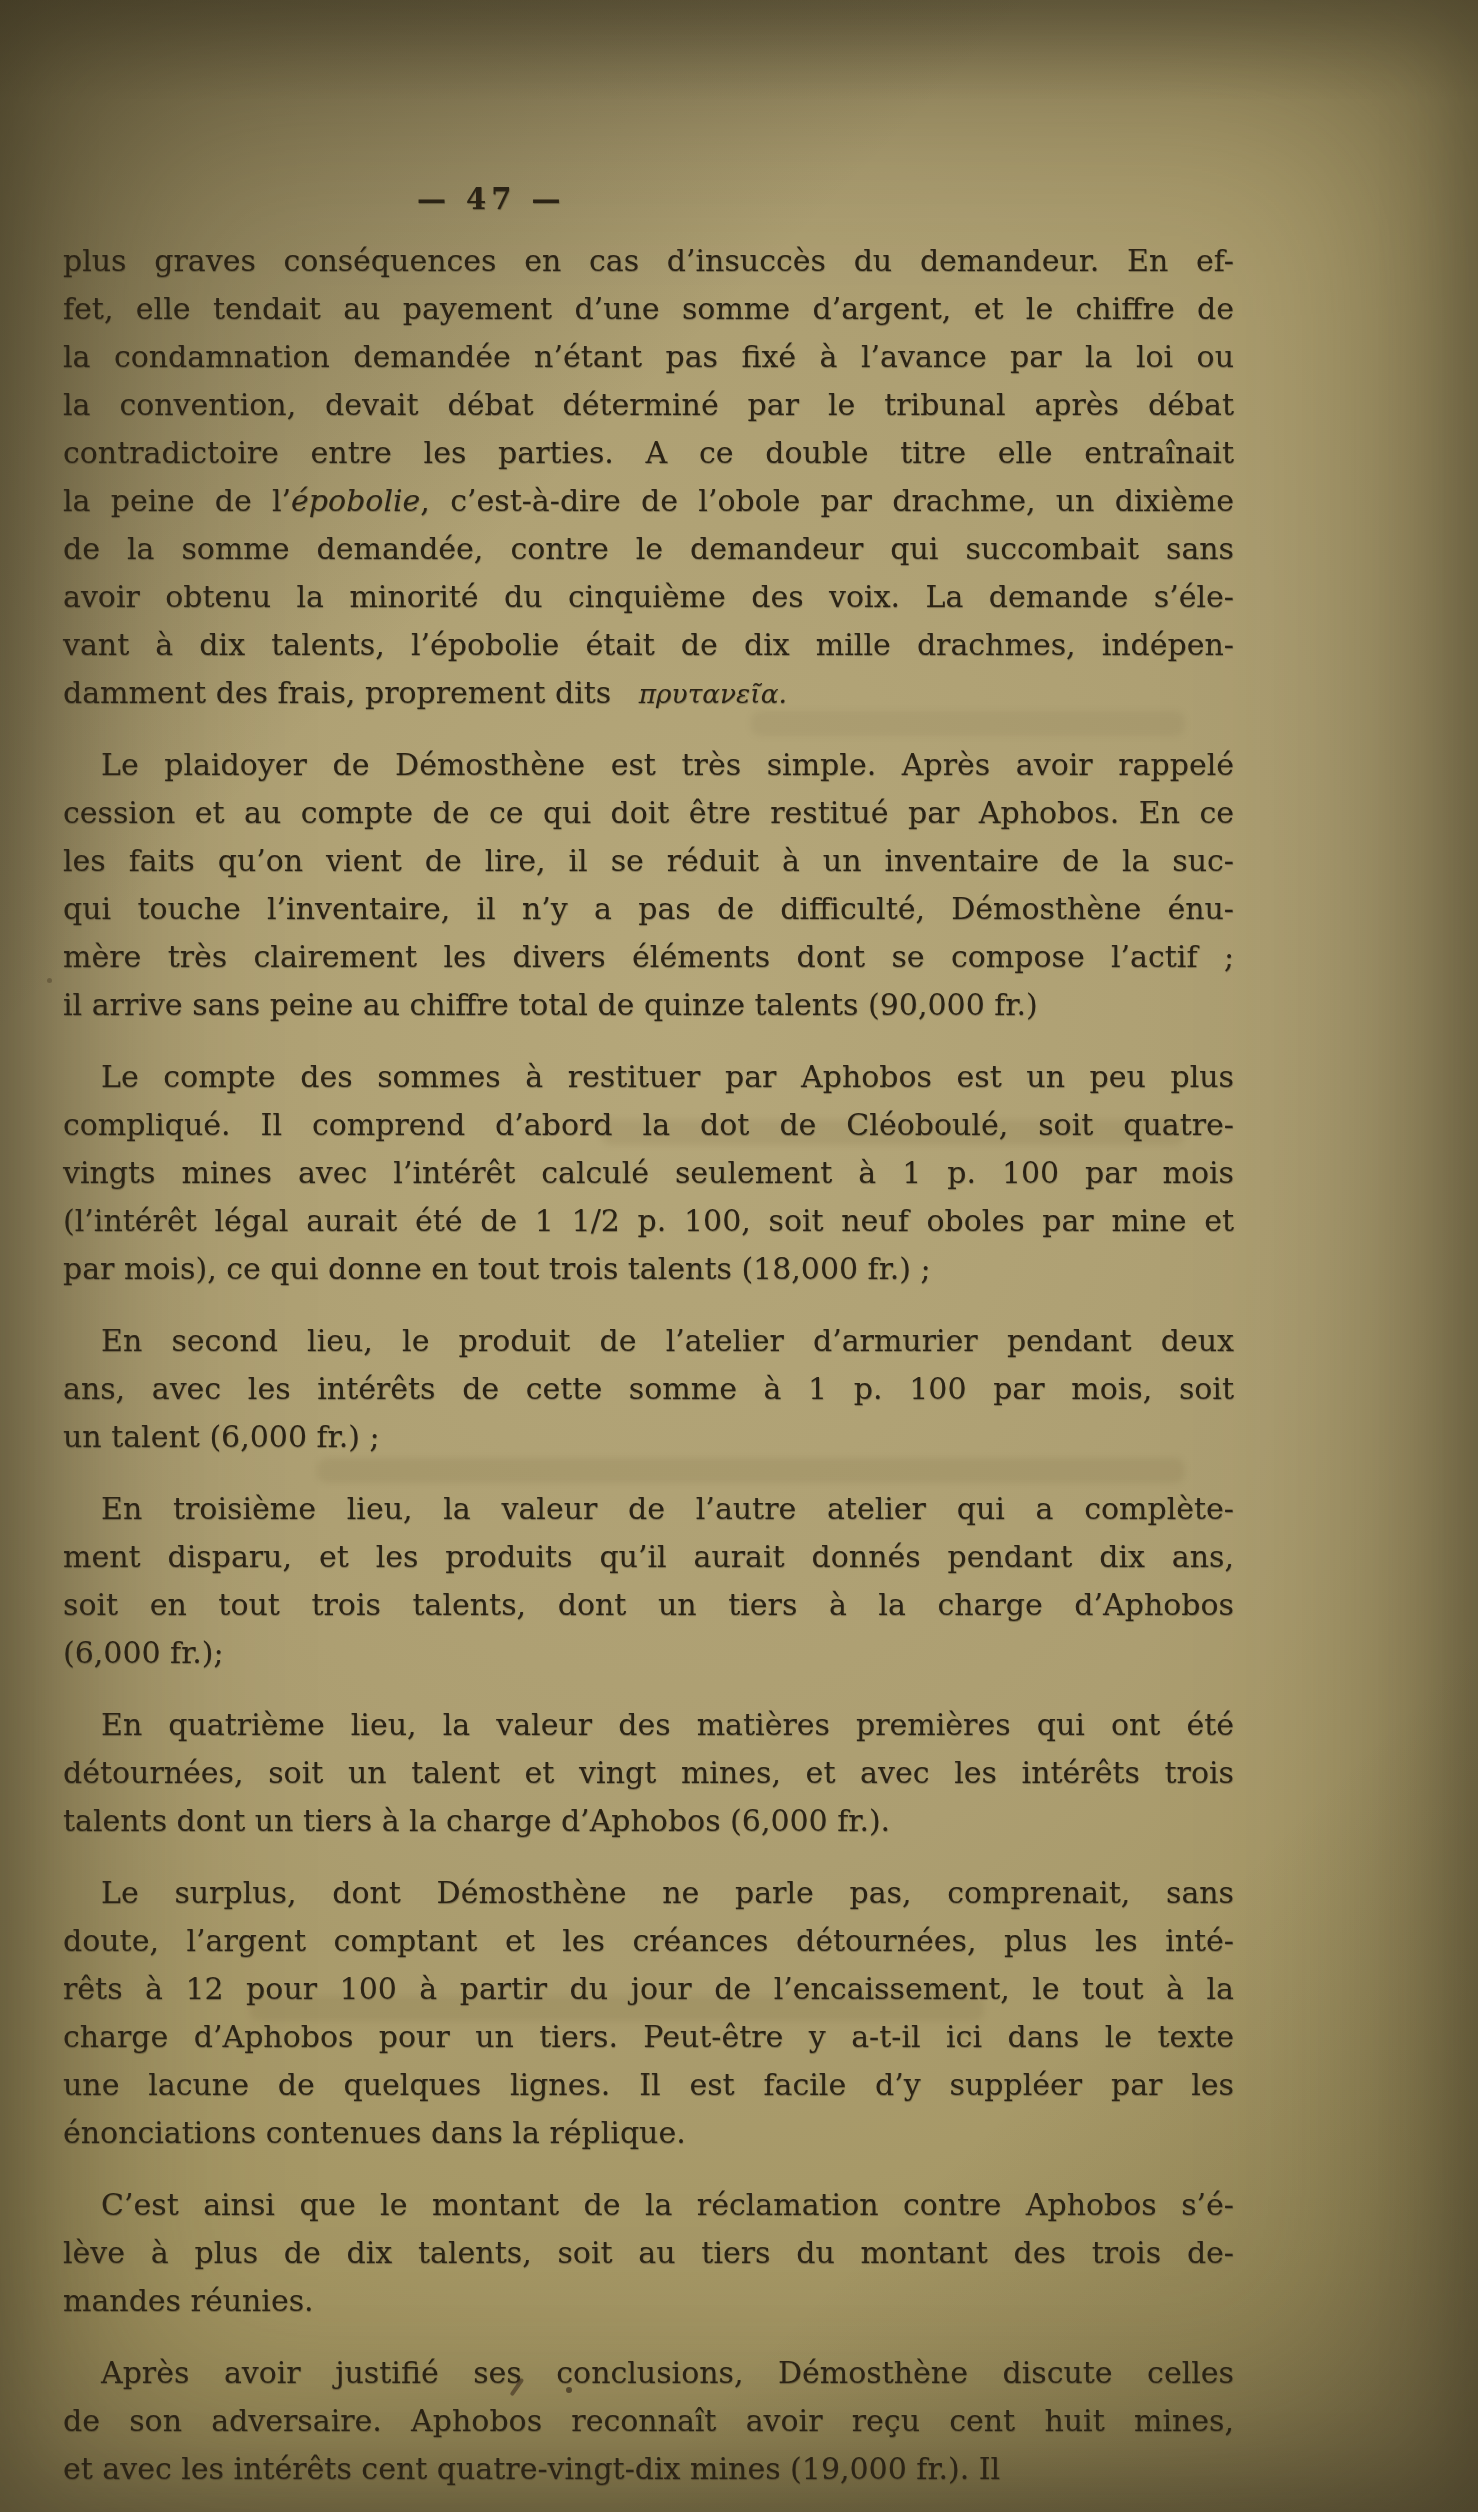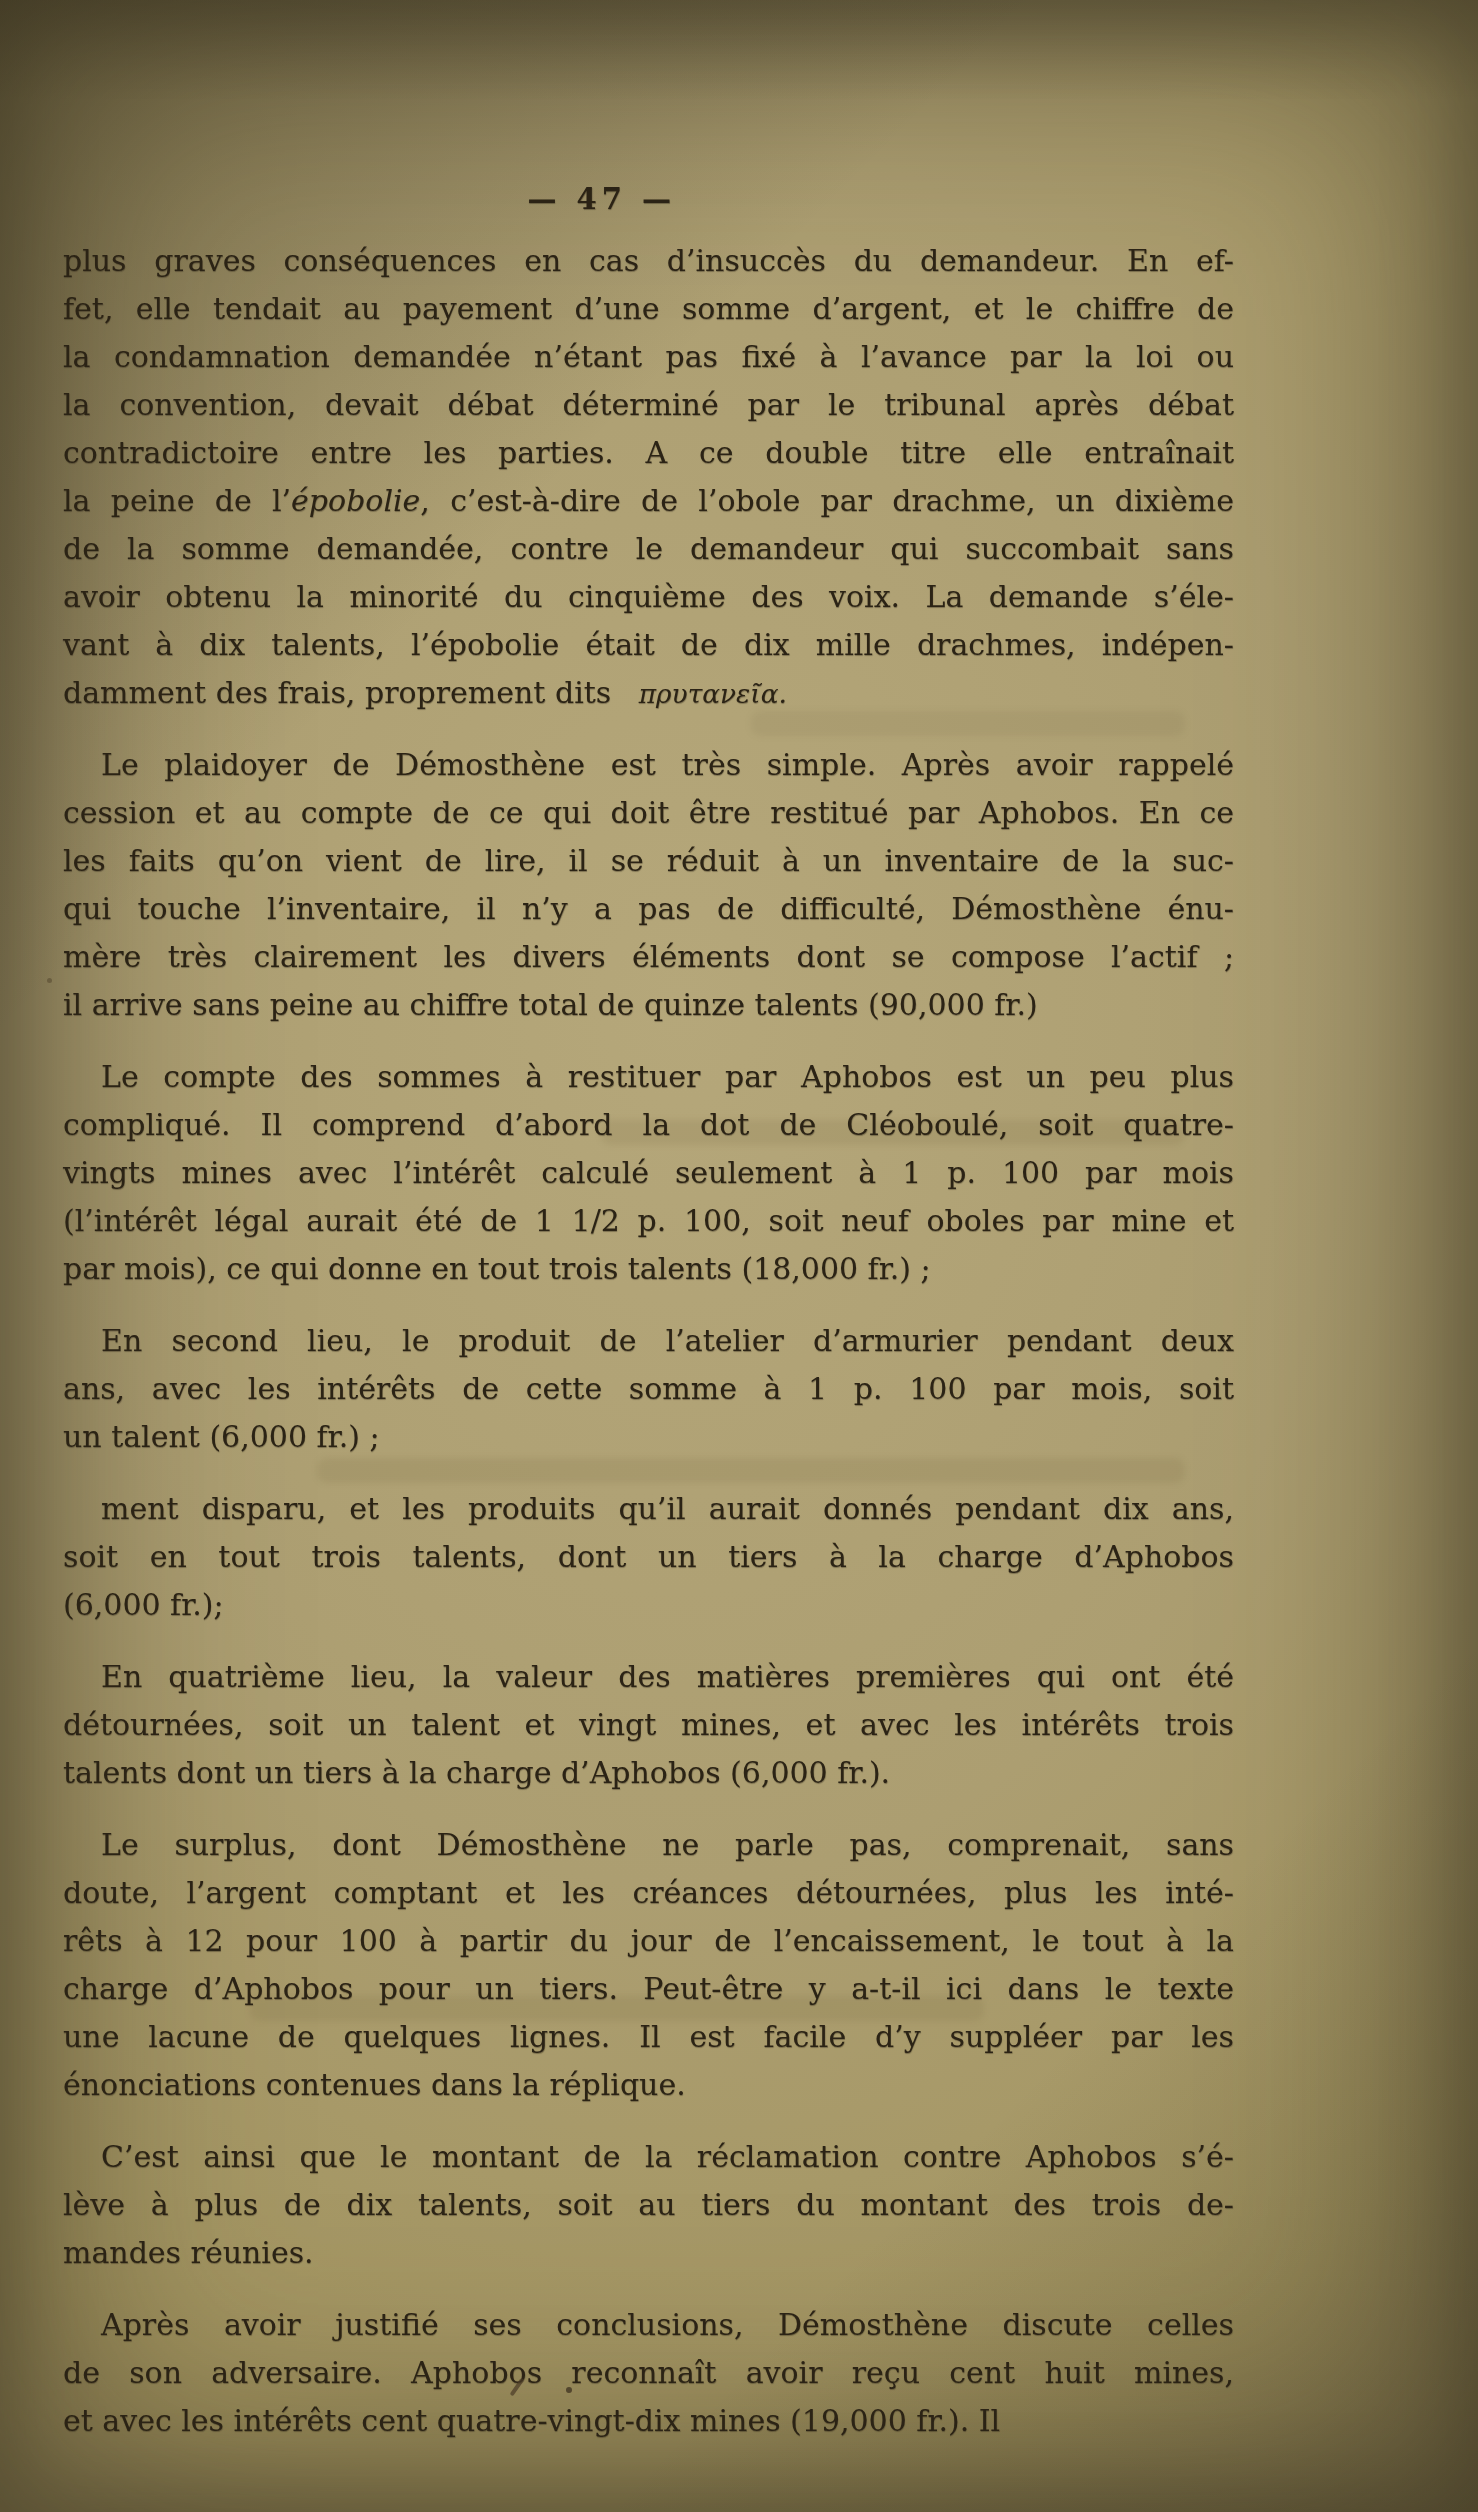--- a/index.html
+++ b/index.html
@@ -18,21 +18,21 @@
   }
   .corner-shade {
     position: absolute; inset: 0; pointer-events: none;
     background:
       linear-gradient(135deg, rgba(50,44,27,0.45), rgba(50,44,27,0) 26%),
       linear-gradient(315deg, rgba(50,44,27,0.30), rgba(50,44,27,0) 22%),
       linear-gradient(180deg, rgba(50,44,27,0.25), rgba(50,44,27,0) 4%);
   }
   #page-number {
     position: absolute; top: 182px; left: 417px; width: 259px;
-    text-align: right; font-size: 29px; font-weight: bold;
+    text-align: left; font-size: 29px; font-weight: bold;
     letter-spacing: 5px; color: #2b2315;
     text-shadow: 0.4px 0.7px 0.8px rgba(43,35,21,0.4);
   }
   #text-block {
     position: absolute; left: 63px; top: 237px; width: 1171px;
     color: #2b2315; font-size: 30px; line-height: 48px;
     text-shadow: 0.3px 0.5px 0.8px rgba(43,35,21,0.38);
   }
   .paragraph { margin: 0; }
   .line { text-align: justify; text-align-last: justify; height: 48px; }
@@ -105,20 +105,21 @@
       <div class="line"><span class="run">vingts mines avec l’intérêt calculé seulement à 1 p. 100 par mois</span></div>
       <div class="line"><span class="run">(l’intérêt légal aurait été de 1 1/2 p. 100, soit neuf oboles par mine et</span></div>
       <div class="line last"><span class="run">par mois), ce qui donne en tout trois talents (18,000 fr.) ;</span></div>
     </div>
     <div class="paragraph indent">
       <div class="line"><span class="run">En second lieu, le produit de l’atelier d’armurier pendant deux</span></div>
       <div class="line"><span class="run">ans, avec les intérêts de cette somme à 1 p. 100 par mois, soit</span></div>
       <div class="line last"><span class="run">un talent (6,000 fr.) ;</span></div>
     </div>
     <div class="paragraph indent">
+      <div class="line"><span class="run">En troisième lieu, la valeur de l’autre atelier qui a complète-</span></div>
       <div class="line"><span class="run">ment disparu, et les produits qu’il aurait donnés pendant dix ans,</span></div>
       <div class="line"><span class="run">soit en tout trois talents, dont un tiers à la charge d’Aphobos</span></div>
       <div class="line last"><span class="run">(6,000 fr.);</span></div>
     </div>
     <div class="paragraph indent">
       <div class="line"><span class="run">En quatrième lieu, la valeur des matières premières qui ont été</span></div>
       <div class="line"><span class="run">détournées, soit un talent et vingt mines, et avec les intérêts trois</span></div>
       <div class="line last"><span class="run">talents dont un tiers à la charge d’Aphobos (6,000 fr.).</span></div>
     </div>
     <div class="paragraph indent">

